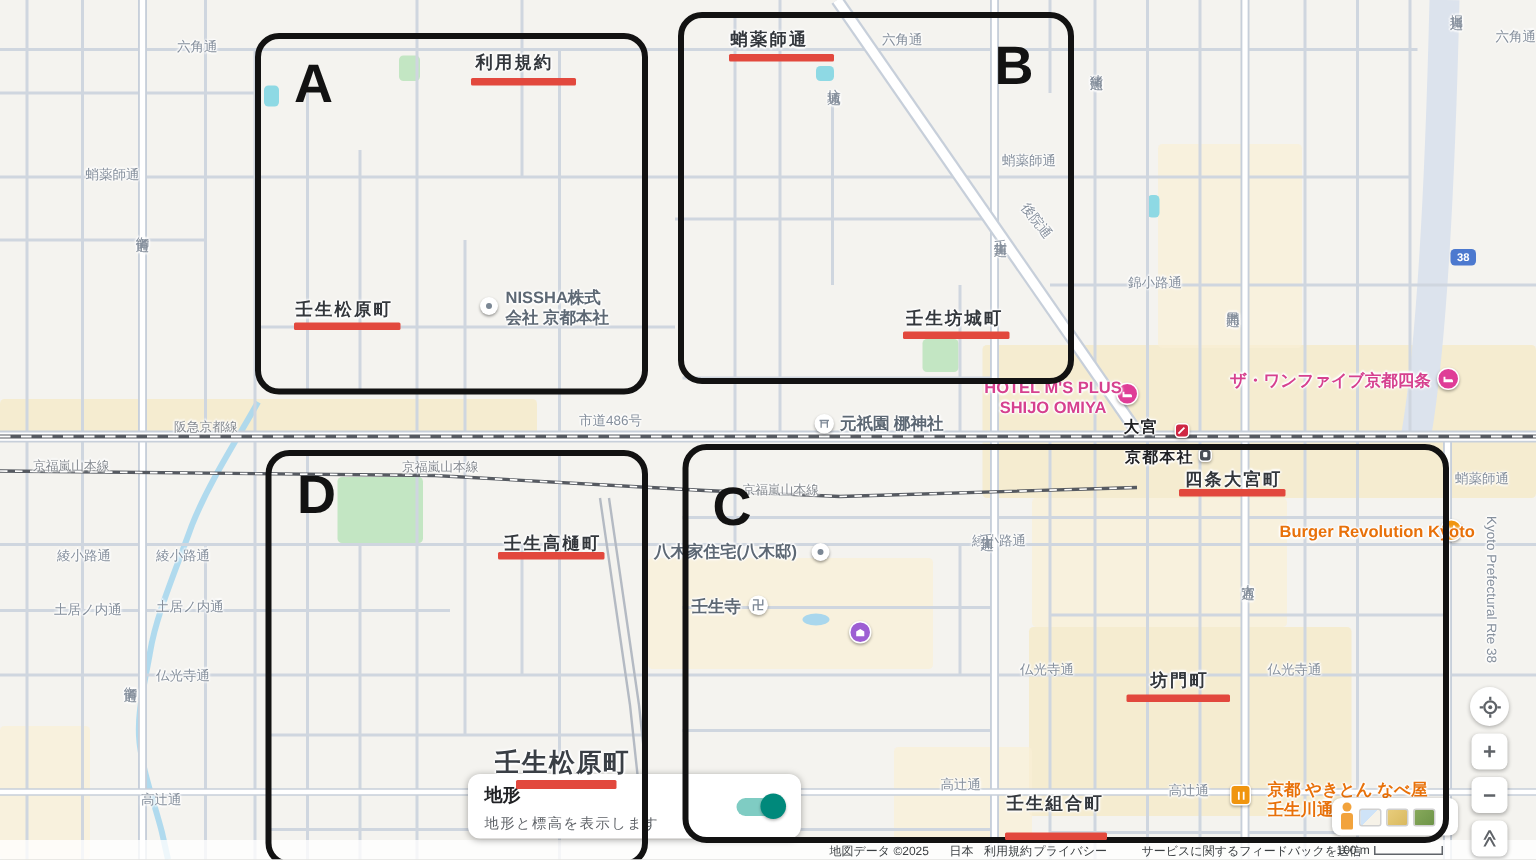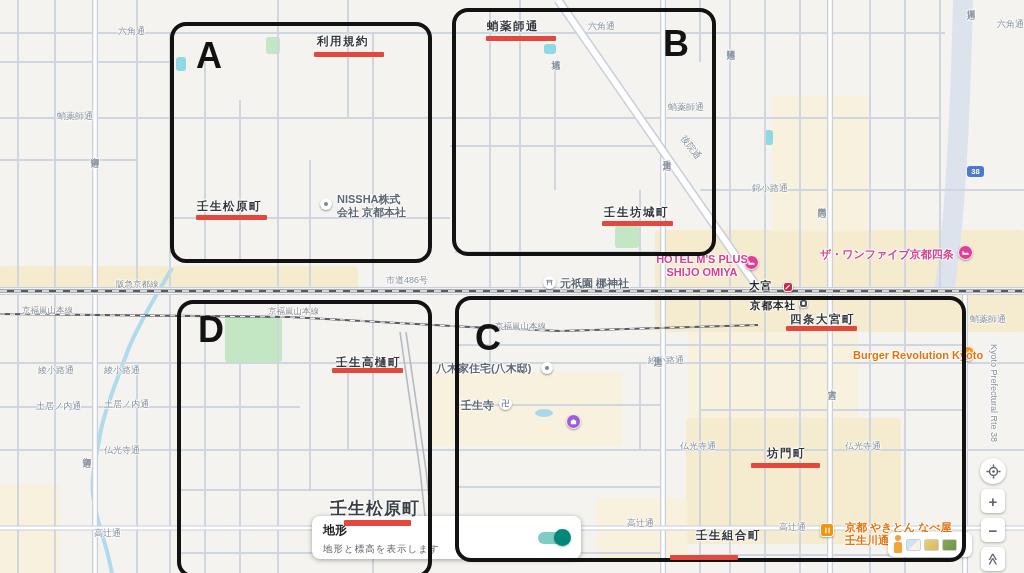--- a/index.html
+++ b/index.html
@@ -39,21 +39,21 @@
   .rbox{position:absolute;border:4px solid #121212;border-radius:16px;}
   .rletter{position:absolute;font-size:36px;font-weight:600;color:#121212;line-height:1;}
   .town{position:absolute;font-size:11.5px;font-weight:700;color:#33373c;letter-spacing:1.5px;white-space:nowrap;}
   .town.big{font-size:17px;letter-spacing:1px;color:#3a3f45;text-align:center;}
   .uline{position:absolute;height:5px;background:#e2483d;border-radius:1px;}
   
   #attribution{position:absolute;left:0;top:560px;width:1024px;height:13px;background:rgba(255,255,255,.78);z-index:5;}
   .attr-item{position:absolute;top:2px;font-size:8px;color:#3c4043;white-space:nowrap;}
   .scalebar{position:absolute;left:916px;top:4px;width:46px;height:6px;border-left:1.5px solid #5f6368;border-right:1.5px solid #5f6368;border-bottom:1.5px solid #5f6368;}
   
-  #terrain-card{position:absolute;left:312px;top:516px;width:269px;height:43px;background:#fff;border-radius:8px;
+  #terrain-card{position:absolute;left:312px;top:516px;width:222px;height:43px;background:#fff;border-radius:8px;
                 box-shadow:0 1px 5px rgba(0,0,0,.35);display:flex;z-index:7;}
   .tc-text{padding:6px 0 0 11px;flex:1;}
   .tc-title{font-size:12px;font-weight:700;color:#202124;}
   .tc-sub{font-size:9.5px;color:#5f6368;margin-top:4px;letter-spacing:1px;}
   .tc-toggle{width:56px;display:flex;align-items:center;justify-content:center;cursor:pointer;}
   .tgl{position:relative;width:30px;height:12px;background:#7fccc3;border-radius:7px;display:block;}
   .knob{position:absolute;right:-3px;top:-3px;width:17px;height:17px;border-radius:50%;background:#00897b;box-shadow:0 1px 2px rgba(0,0,0,.3);}
   
   #controls{position:absolute;right:18px;top:458px;display:flex;flex-direction:column;align-items:center;gap:5px;z-index:7;}
   #controls button{border:none;background:#fff;box-shadow:0 1px 3px rgba(0,0,0,.3);color:#5f6368;
@@ -241,20 +241,31 @@
               <rect x="3" y="2" width="4" height="5" rx="1" fill="#fff"></rect>
             </svg>
           </span>
         </div>
         <div class="poi" style="left: 967px; top: 166px;">
           <span class="i-shield">38</span>
         </div>
       </div>
   </div>
 
+  <div id="attribution">
+    <div id="attr-items">
+        <span class="attr-item" style="left: 553px;">地図データ ©2025</span>
+        <span class="attr-item" style="left: 633px;">日本</span>
+        <span class="attr-item" style="left: 656px;">利用規約</span>
+        <span class="attr-item" style="left: 689px;">プライバシー</span>
+        <span class="attr-item" style="left: 761px;">サービスに関するフィードバックを送信</span>
+        <span class="attr-item" style="left: 891px;">100 m</span>
+      </div>
+    <div class="scalebar"></div>
+  </div>
 
   <div id="terrain-card">
     <div class="tc-text">
       <div class="tc-title">地形</div>
       <div class="tc-sub">地形と標高を表示します</div>
     </div>
     <div class="tc-toggle">
       <span class="tgl">
           <span class="knob"></span>
         </span>
@@ -304,16 +315,16 @@
       <div class="town halo" style="left: 604px; top: 205px; font-family: Liberation Mono, monospace;">壬生坊城町</div>
       <div class="uline" style="left: 602px; top: 221px; width: 71px;"></div>
       <div class="town halo" style="left: 336px; top: 355px;">壬生高樋町</div>
       <div class="uline" style="left: 332px; top: 368px; width: 71px;"></div>
       <div class="town halo" style="left: 790px; top: 312px;">四条大宮町</div>
       <div class="uline" style="left: 786px; top: 326px; width: 71px;"></div>
       <div class="town halo" style="left: 767px; top: 446px;">坊門町</div>
       <div class="uline" style="left: 751px; top: 463px; width: 69px;"></div>
       <div class="town halo big" style="left: 330px; top: 497px;">壬生松原町</div>
       <div class="uline" style="left: 344px; top: 520px; width: 67px; height: 6px;"></div>
-      <div class="town halo" style="left: 671px; top: 528px; margin-left: 25px;">壬生組合町</div>
+      <div class="town halo" style="left: 671px; top: 528px;">壬生組合町</div>
       <div class="uline" style="left: 670px; top: 555px; width: 68px;"></div>
     </div>
 </div>
 
 </body></html>

